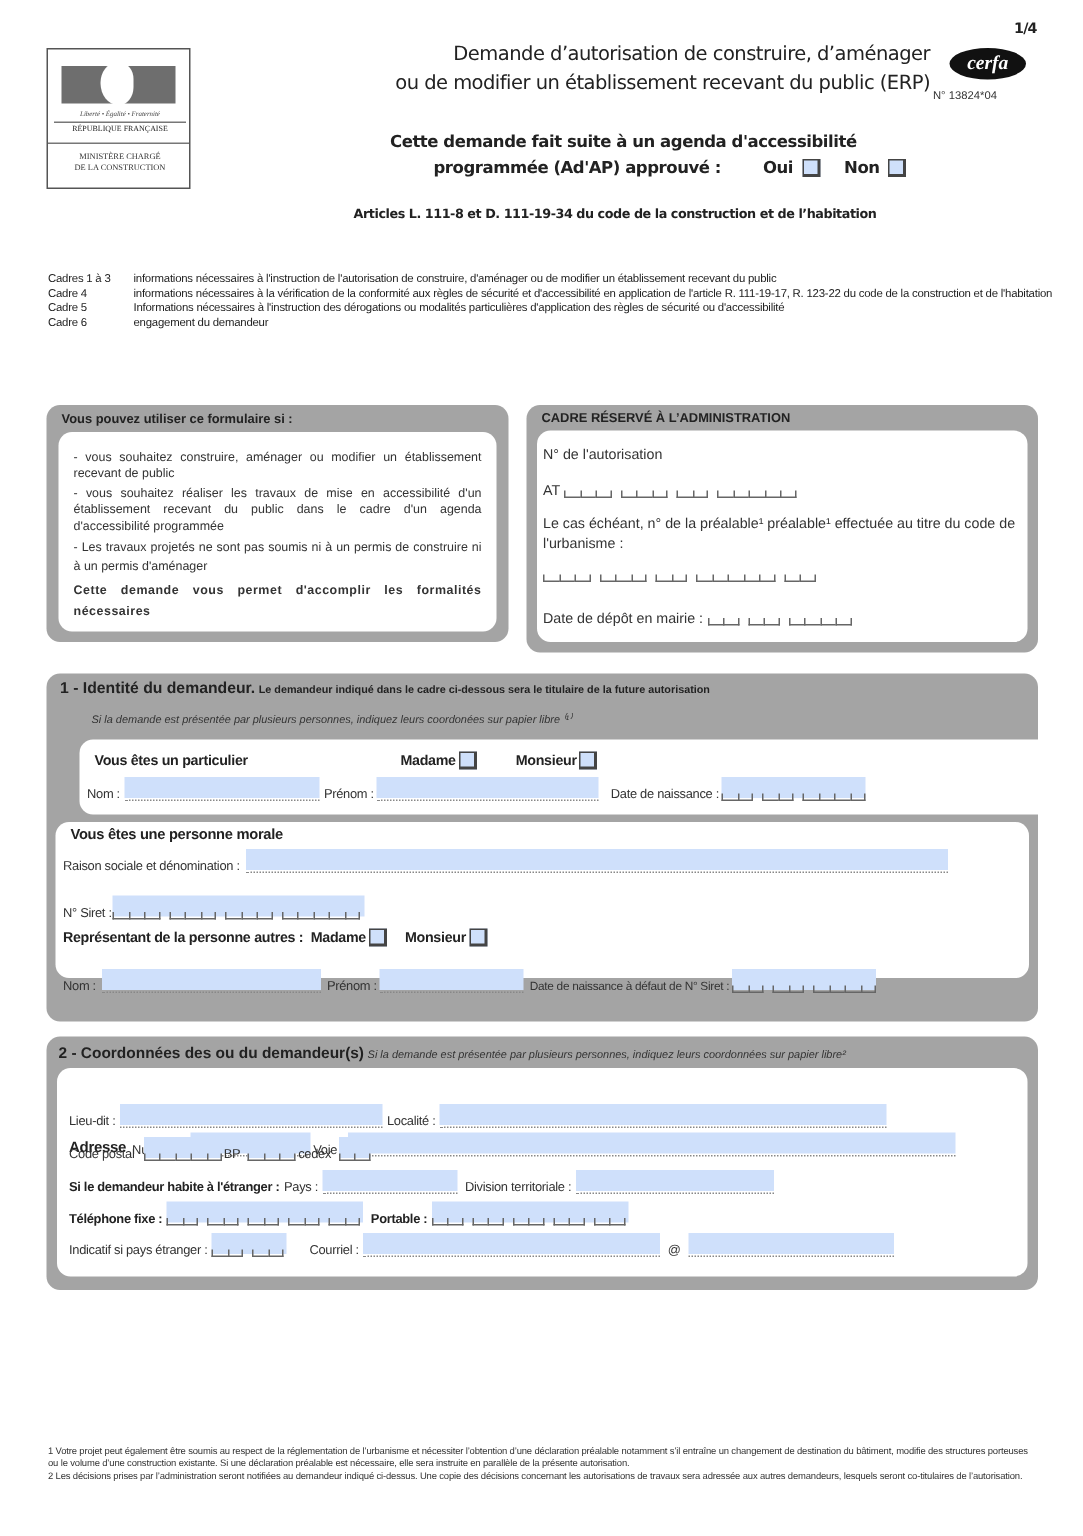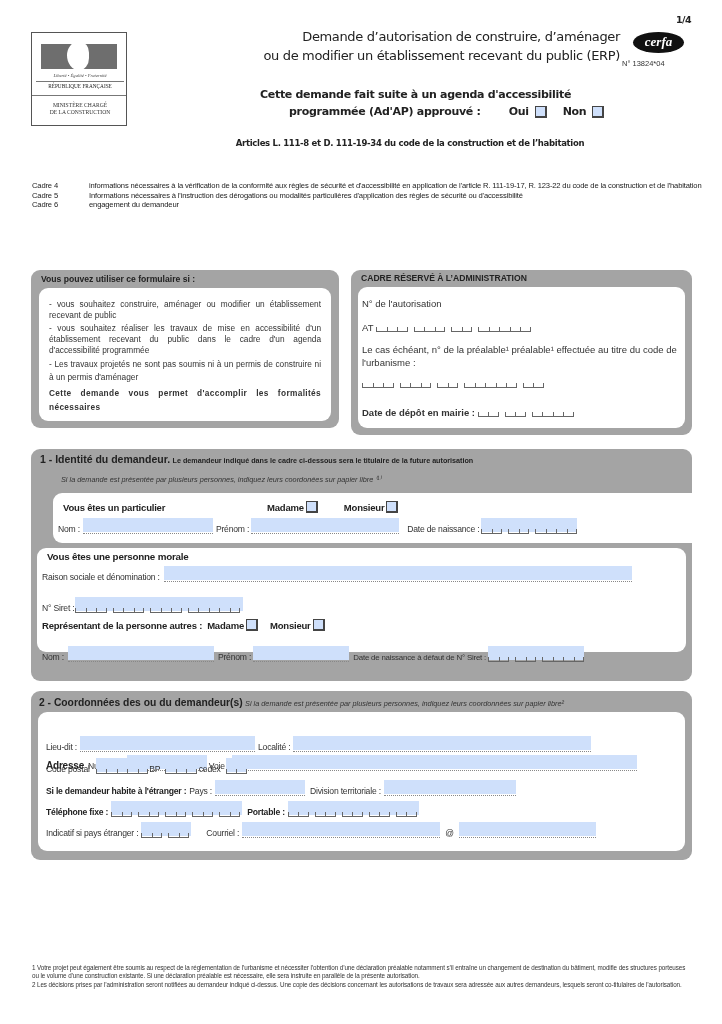--- a/index.html
+++ b/index.html
@@ -103,20 +103,24 @@
   </div>
 </div>
 
 <div class="abs articles">Articles L. 111-8 et D. 111-19-34 du code de la construction et de l’habitation</div>
 <div class="abs pagenum">1/4</div>
 <div class="abs cerfa">cerfa</div>
 <div class="abs cerfanum">N° 13824*04</div>
 
 <div class="abs cadres">
   <div class="row">
+      <span class="k">Cadres 1 à 3</span>
+      <span>informations nécessaires à l'instruction de l'autorisation de construire, d'aménager ou de modifier un établissement recevant du public</span>
+    </div>
+  <div class="row">
       <span class="k">Cadre 4</span>
       <span>informations nécessaires à la vérification de la conformité aux règles de sécurité et d'accessibilité en application de l'article R. 111-19-17, R. 123-22 du code de la construction et de l'habitation</span>
     </div>
   <div class="row">
       <span class="k">Cadre 5</span>
       <span>Informations nécessaires à l'instruction des dérogations ou modalités particulières d'application des règles de sécurité ou d'accessibilité</span>
     </div>
   <div class="row">
       <span class="k">Cadre 6</span>
       <span>engagement du demandeur</span>
@@ -187,21 +191,21 @@
             <span class="cell"></span>
             <span class="cell"></span>
           </span>
           <span class="grp">
             <span class="cell"></span>
             <span class="cell"></span>
           </span>
         </span>
     </div>
     <div class="line" style="margin-top:12px;">
-      <span style="font-weight:bold;margin-right:3px;">Date de dépôt en mairie :</span>
+      <span style="font-weight:normal;margin-right:3px;">Date de dépôt en mairie :</span>
       <span class="boxes">
           <span class="grp">
             <span class="cell"></span>
             <span class="cell"></span>
           </span>
           <span class="grp">
             <span class="cell"></span>
             <span class="cell"></span>
           </span>
           <span class="grp">

